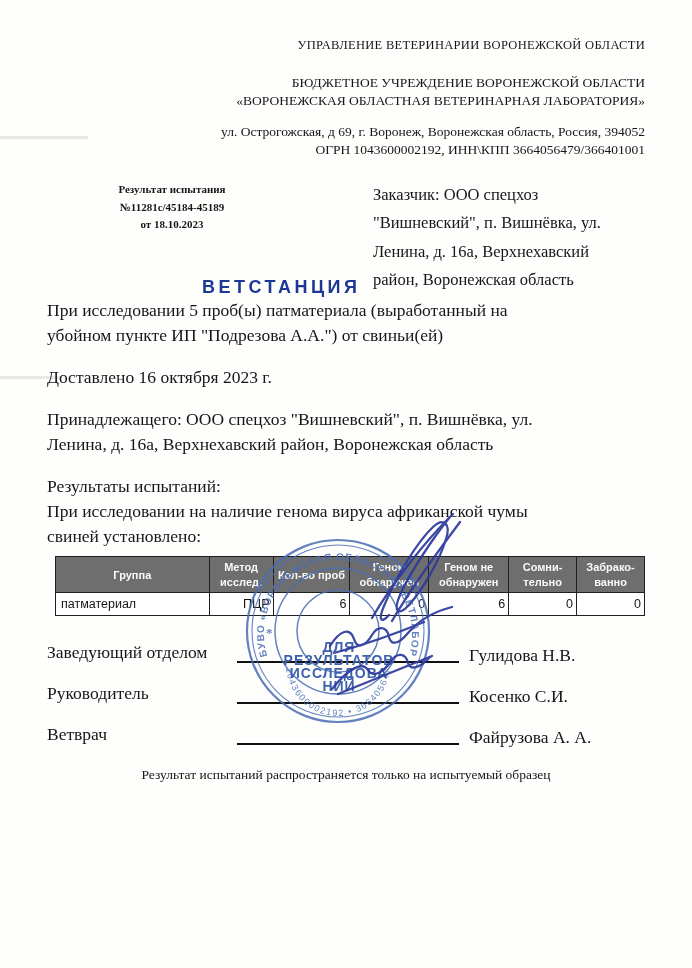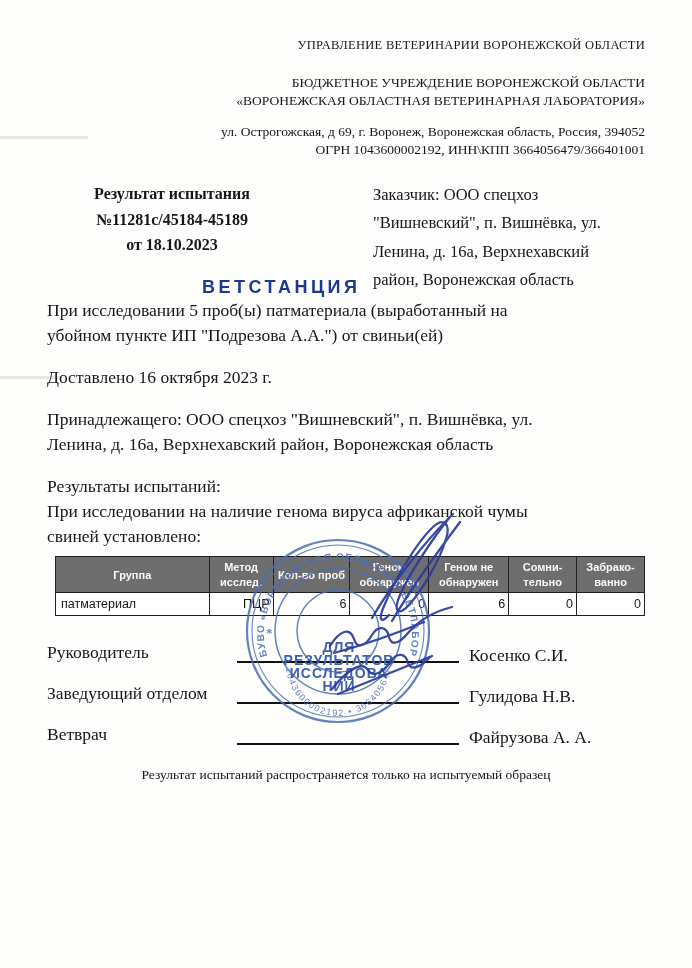--- a/index.html
+++ b/index.html
@@ -9,21 +9,21 @@
   .content { position:relative; z-index:1; padding:38px 47px 0 47px; }
 
   
   .letterhead { text-align:right; }
   .dept { font-size:12.5px; letter-spacing:.3px; }
   .org { margin-top:21px; font-weight:normal; font-size:13.5px; line-height:1.35; }
   .addr { margin-top:13px; font-size:13.5px; line-height:1.28; }
 
   
   .two-col { display:flex; margin-top:23px; }
-  .result-block { width:250px; text-align:center; font-weight:bold; font-size:16px; line-height:1.6; }
+  .result-block { width:250px; text-align:center; font-weight:bold; font-size:11px; line-height:1.6; }
   .customer-block { margin-left:auto; width:272px; font-size:16.5px; line-height:1.72; }
   .pre { white-space:pre-line; }
   .vetstamp { position:absolute; left:202px; top:277px; z-index:2;
     font-family:"Liberation Sans", sans-serif; font-weight:bold; font-size:18px;
     letter-spacing:3.5px; color:#1c3795; }
 
   
   .body-text { margin-top:4px; font-size:17.5px; line-height:25px; }
   .body-text p { margin:0; }
   .body-text .sp { margin-top:17px; }
@@ -127,28 +127,28 @@
           <td>0</td>
           <td>6</td>
           <td>0</td>
           <td>0</td>
         </tr>
       </tbody>
     </table>
 
     <div class="signatures">
       <div class="sig-row">
+        <div class="sig-role">Заведующий отделом</div>
+        <div class="sig-line"></div>
+        <div class="sig-name">Гулидова Н.В.</div>
+      </div>
+      <div class="sig-row">
         <div class="sig-role">Руководитель</div>
         <div class="sig-line"></div>
         <div class="sig-name">Косенко С.И.</div>
-      </div>
-      <div class="sig-row">
-        <div class="sig-role">Заведующий отделом</div>
-        <div class="sig-line"></div>
-        <div class="sig-name">Гулидова Н.В.</div>
       </div>
       <div class="sig-row">
         <div class="sig-role">Ветврач</div>
         <div class="sig-line"></div>
         <div class="sig-name">Файрузова А. А.</div>
       </div>
     </div>
 
     <div class="footer">Результат испытаний распространяется только на испытуемый образец</div>
   </div>

